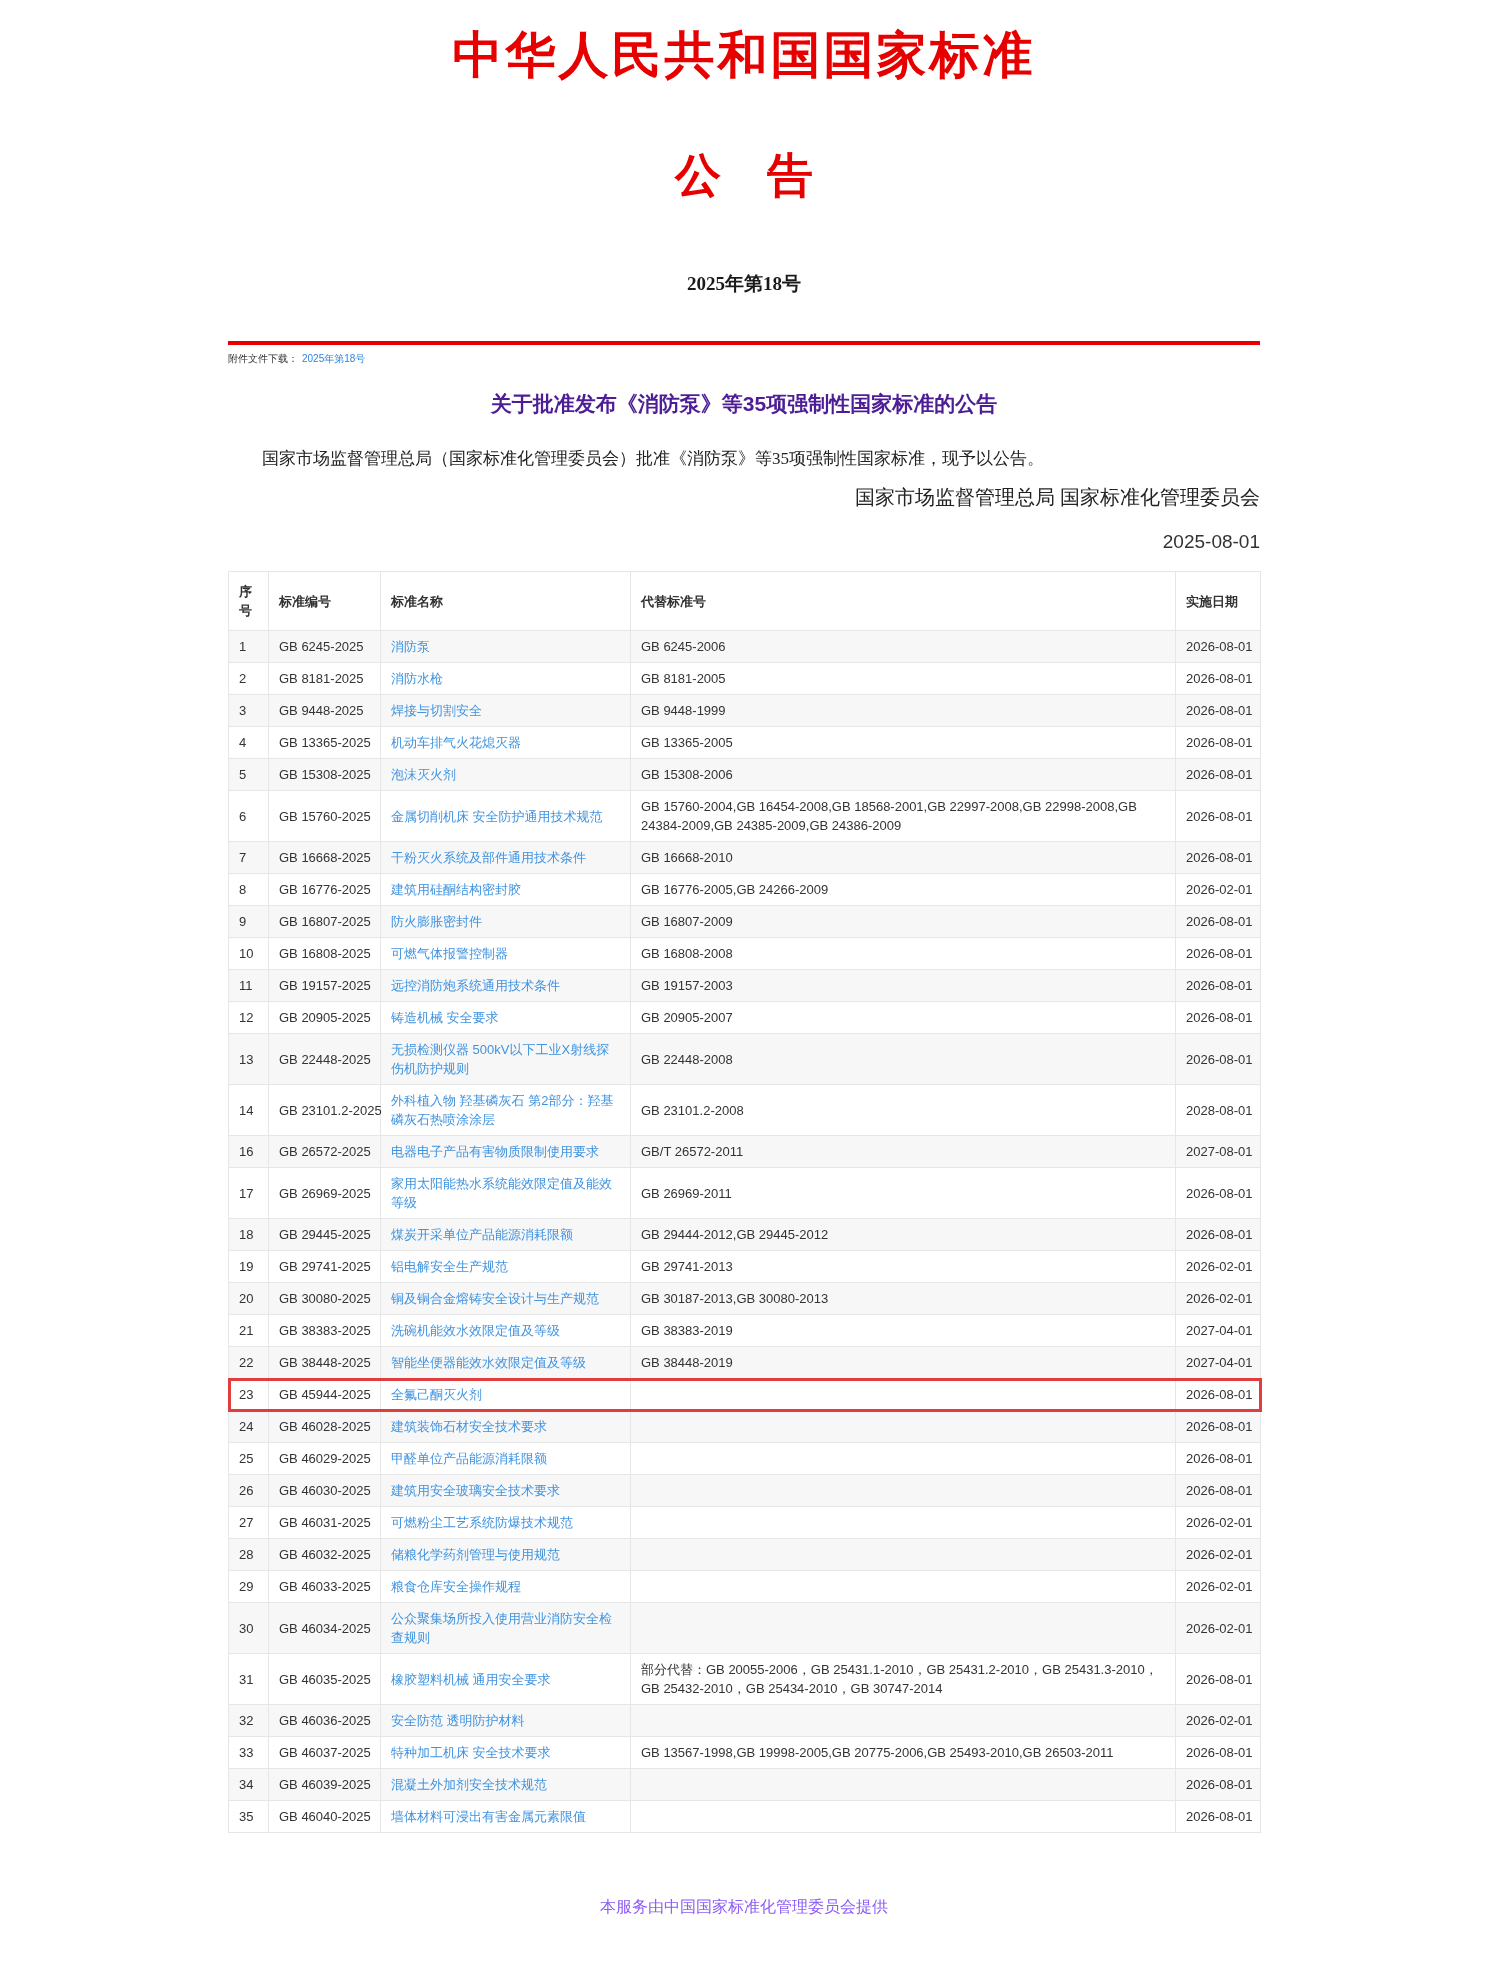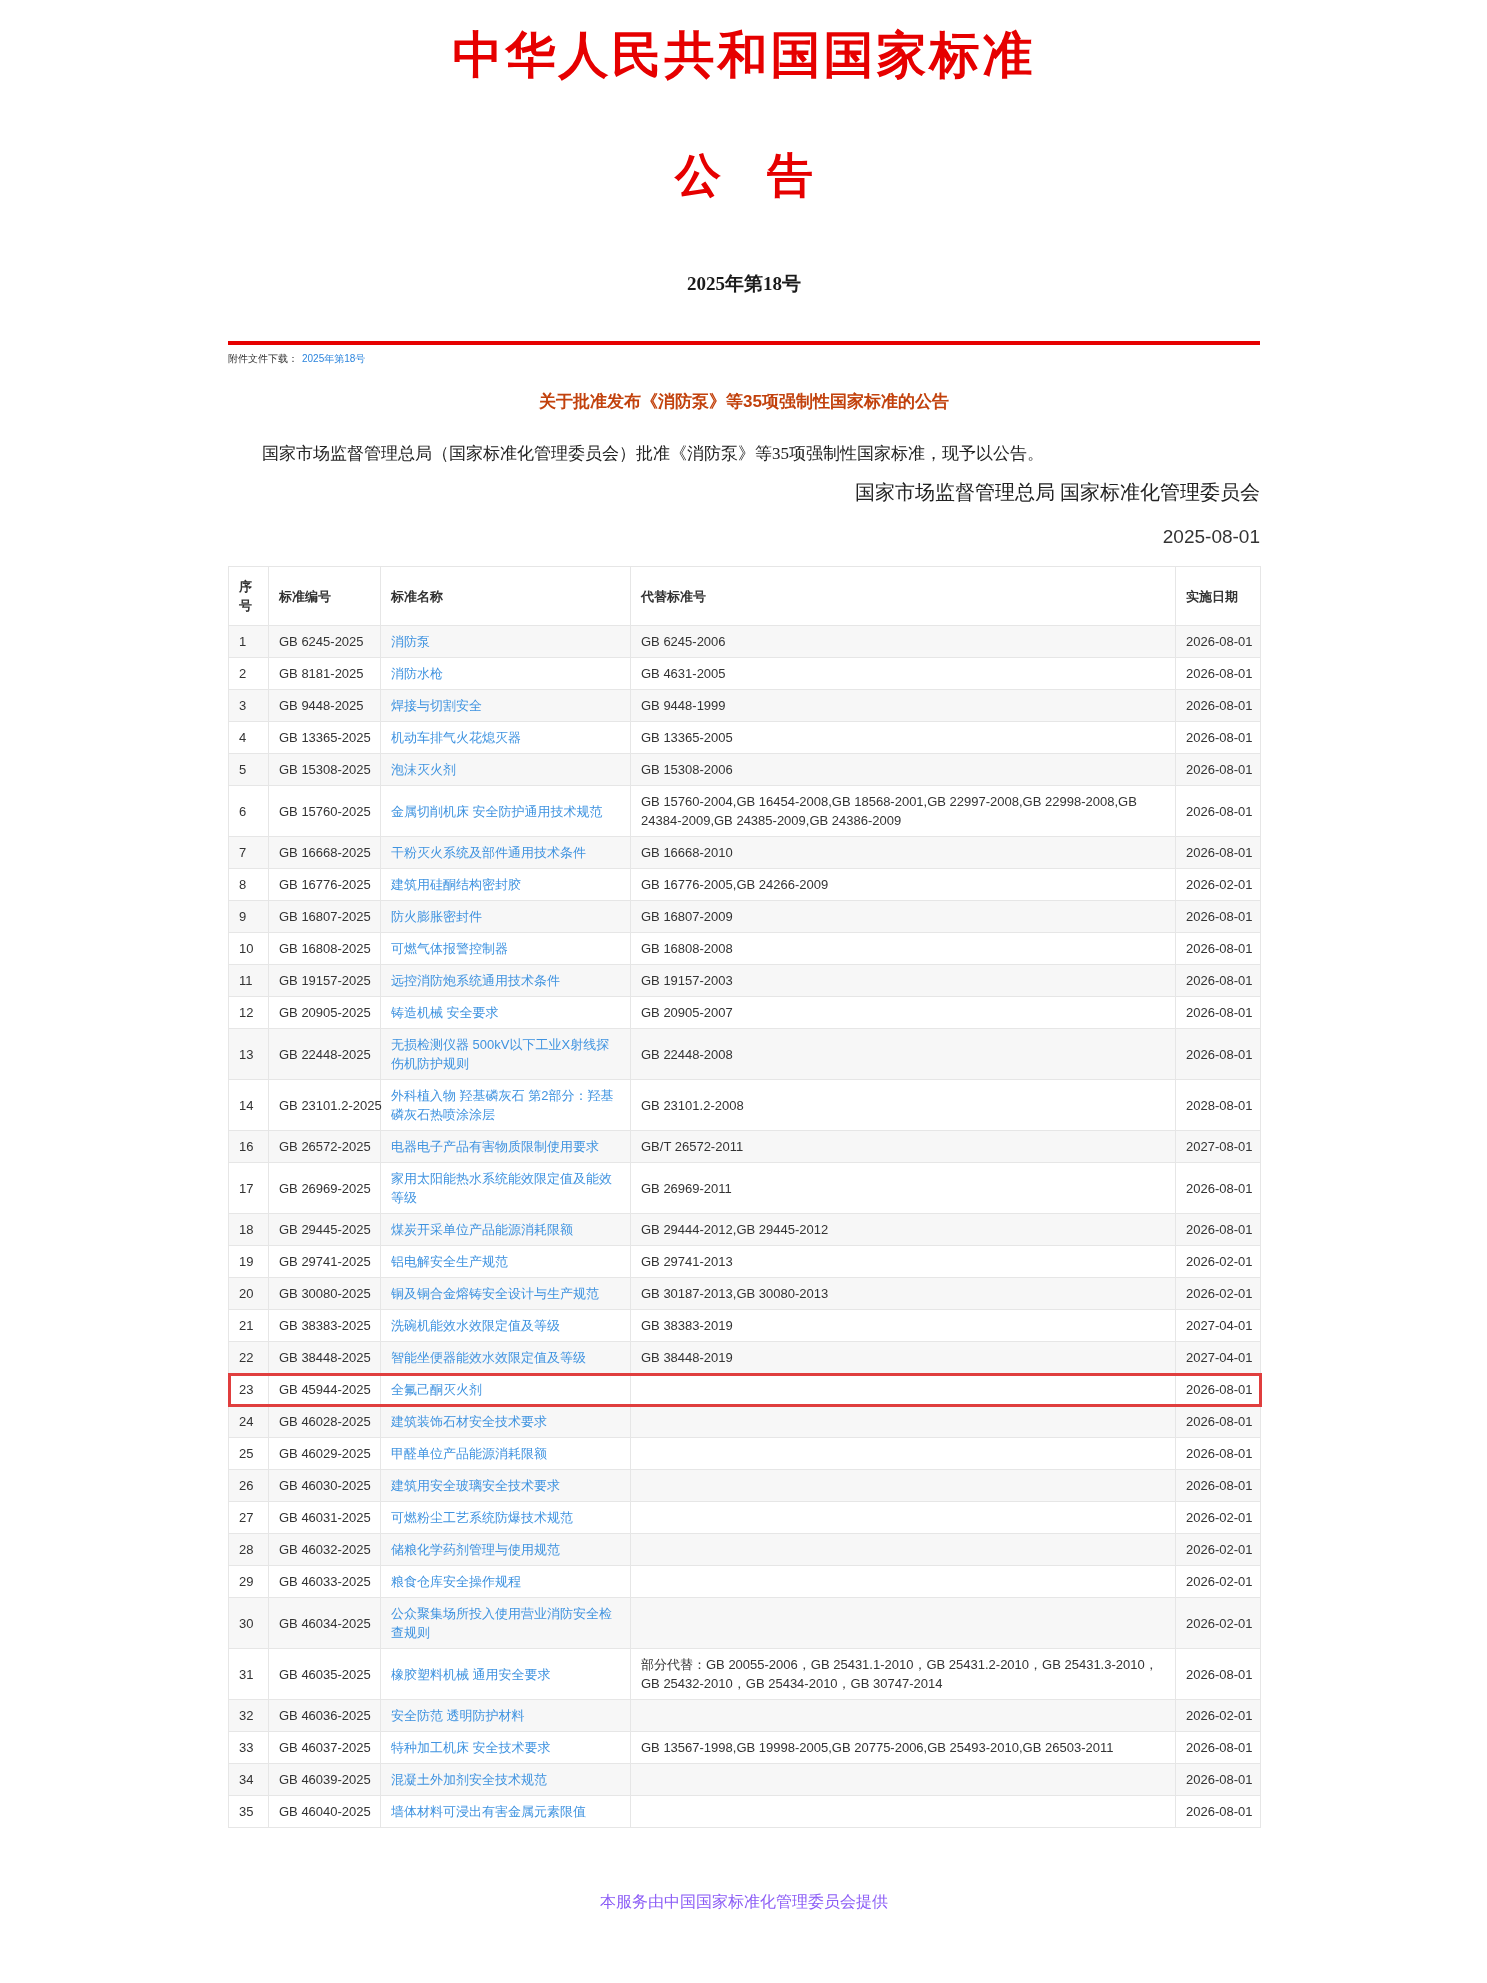--- a/index.html
+++ b/index.html
@@ -48,23 +48,23 @@
     color: #333;
   }
   .attach-row a {
     color: #2d85dd;
     text-decoration: none;
     margin-left: 4px;
   }
   .announce-heading {
     margin-top: 24px;
     text-align: center;
-    font-size: 17px;
+    font-size: 21px;
     font-weight: bold;
-    color: #c2410c;
+    color: #4c1d95;
   }
   .announce-body {
     margin-top: 28px;
     font-family: "Liberation Serif", "DejaVu Serif", serif;
     font-size: 17px;
     line-height: 26px;
     text-indent: 2em;
     color: #222;
   }
   .signature {
@@ -167,21 +167,21 @@
           <td class="cell-serial">1</td>
           <td class="cell-code">GB 6245-2025</td>
           <td class="cell-name"><a href="#">消防泵</a></td>
           <td class="cell-replaced">GB 6245-2006</td>
           <td class="cell-date">2026-08-01</td>
         </tr>
         <tr>
           <td class="cell-serial">2</td>
           <td class="cell-code">GB 8181-2025</td>
           <td class="cell-name"><a href="#">消防水枪</a></td>
-          <td class="cell-replaced">GB 4631-2005</td>
+          <td class="cell-replaced">GB 8181-2005</td>
           <td class="cell-date">2026-08-01</td>
         </tr>
         <tr>
           <td class="cell-serial">3</td>
           <td class="cell-code">GB 9448-2025</td>
           <td class="cell-name"><a href="#">焊接与切割安全</a></td>
           <td class="cell-replaced">GB 9448-1999</td>
           <td class="cell-date">2026-08-01</td>
         </tr>
         <tr>

